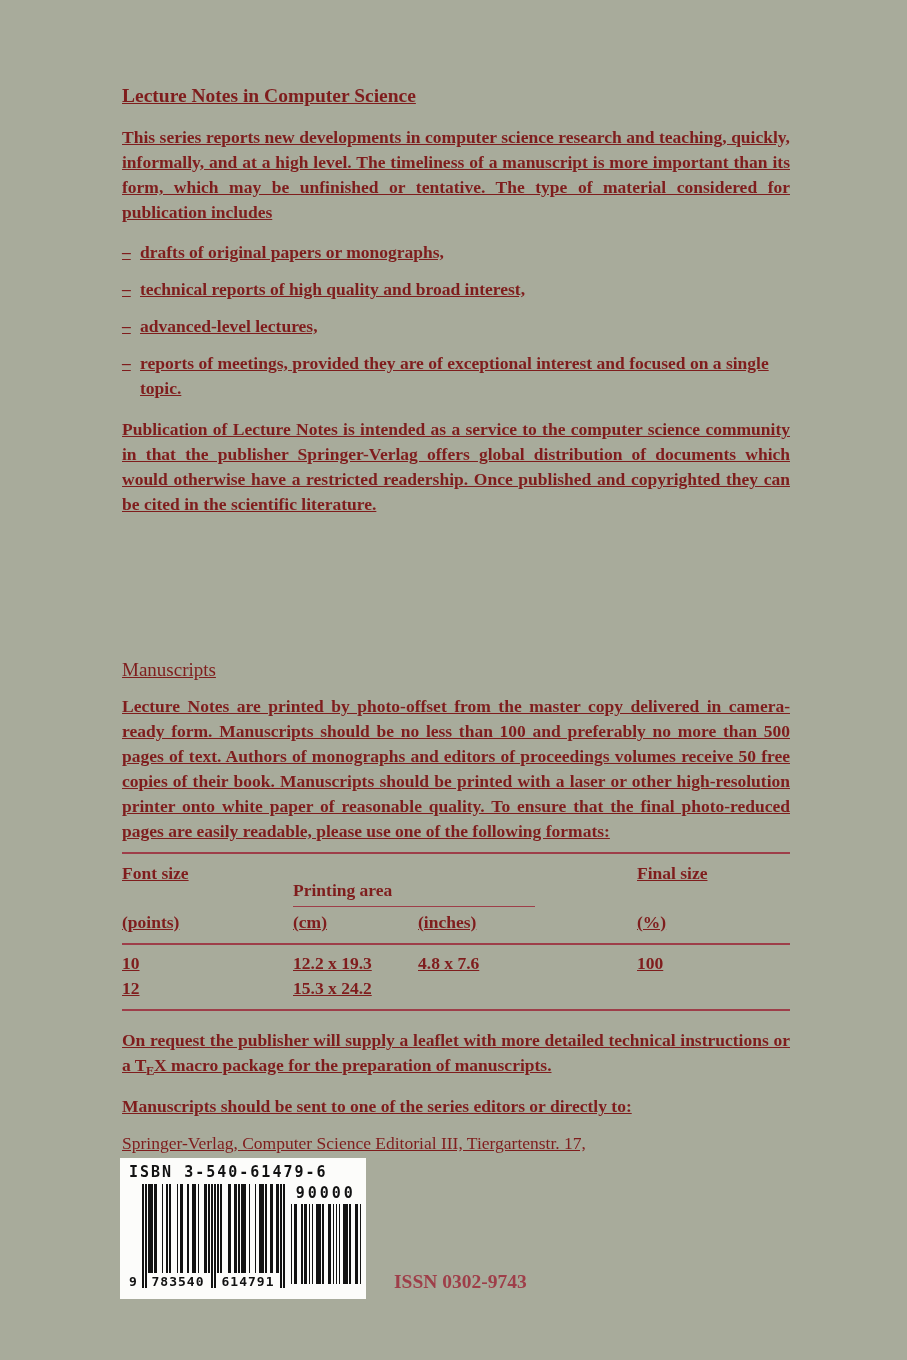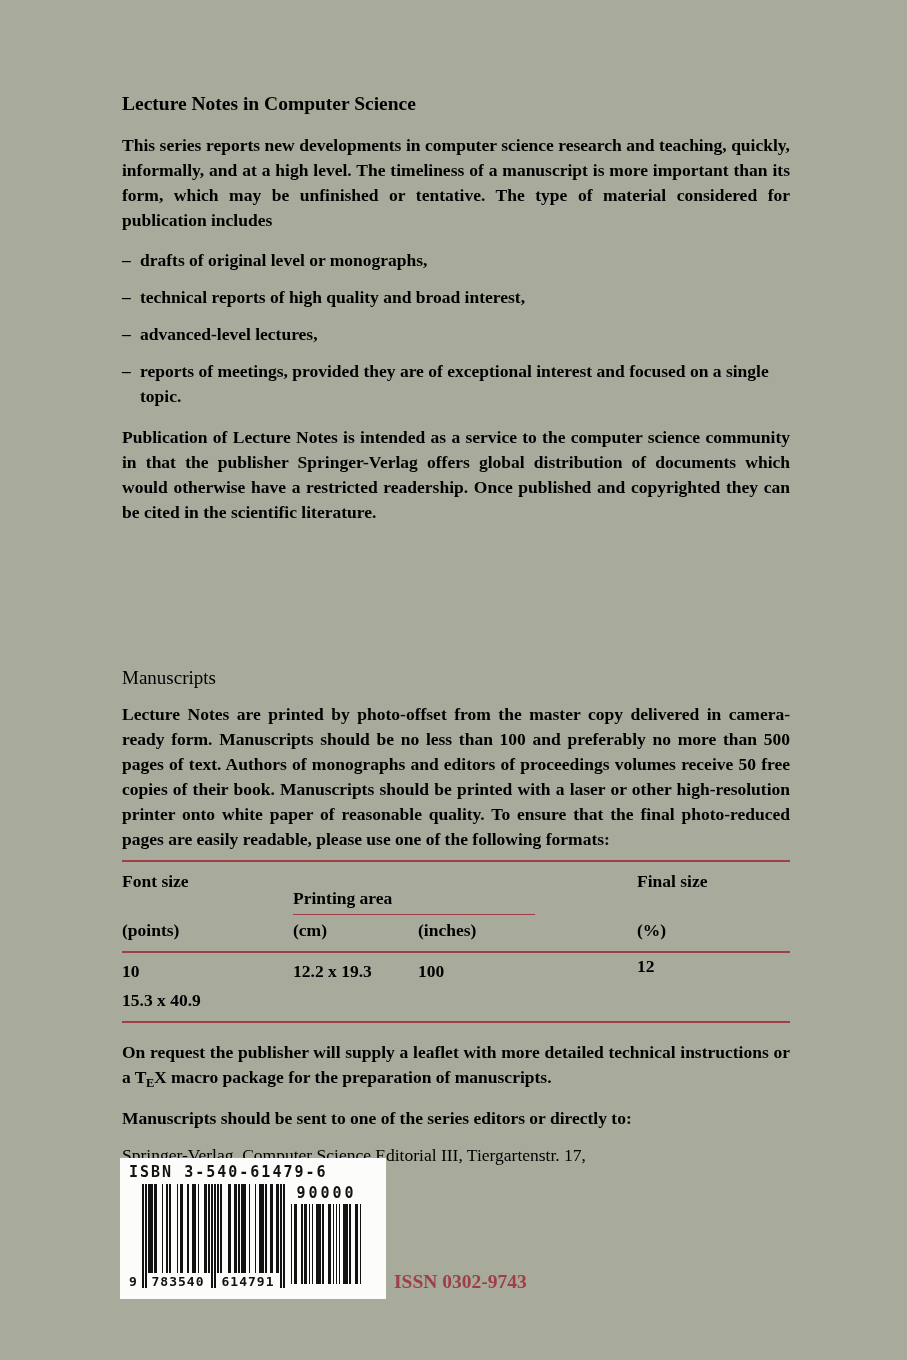--- a/index.html
+++ b/index.html
@@ -4,22 +4,23 @@
 <style>
   html,body{margin:0;padding:0;}
   body{
     width:907px;height:1360px;
     background:#a8ab9b;
     font-family:"Liberation Serif",serif;
     overflow:hidden;
   }
   .page{position:relative;width:907px;height:1360px;}
   .content{
-    position:absolute;left:122px;top:8px;width:668px;
-    color:#000000;
+    position:absolute;left:122px;top:0;width:668px;
+    color:#7f1d1d;
+    text-decoration:underline;
   }
   .title{
     margin:84px 0 0 0;
     font-size:19.5px;line-height:24px;font-weight:bold;
   }
   .para{
     margin:17px 0 0 0;
     font-size:17.5px;line-height:25px;font-weight:bold;
     text-align:justify;
   }
@@ -58,21 +59,21 @@
   .tbody2{padding:1px 0 9px 0;}
   .addr{font-weight:normal;margin-top:12px;text-align:left;}
   .sendline{margin-top:14px;}
   .tex-e{
     display:inline-block;font-size:0.72em;
     transform:translateY(0.28em);margin:0 -0.04em;
   }
   
   .barcode-box{
     position:absolute;left:120px;top:1158px;
-    width:266px;height:141px;box-sizing:border-box;
+    width:246px;height:141px;box-sizing:border-box;
     background:#fcfcfa;padding:5px 9px;
   }
   .isbn-label{
     font-family:"DejaVu Sans Mono",monospace;
     font-size:15px;font-weight:bold;color:#121212;
     letter-spacing:2px;white-space:nowrap;
   }
   .bars-row{display:flex;margin-top:3px;}
   .ean-wrap{
     position:relative;margin-left:13px;
@@ -106,21 +107,21 @@
 <div class="page">
   <div class="content">
 
     <h1 class="title">Lecture Notes in Computer Science</h1>
 
     <p class="para">This series reports new developments in computer science research and teaching, quickly, informally, and at a high level. The timeliness of a manuscript is more important than its form, which may be unfinished or tentative. The type of material considered for publication includes</p>
 
     <div class="bullets">
       <div class="bullet">
         <span class="marker">–</span>
-        <span class="btext">drafts of original level or monographs,</span>
+        <span class="btext">drafts of original papers or monographs,</span>
       </div>
       <div class="bullet">
         <span class="marker">–</span>
         <span class="btext">technical reports of high quality and broad interest,</span>
       </div>
       <div class="bullet">
         <span class="marker">–</span>
         <span class="btext">advanced-level lectures,</span>
       </div>
       <div class="bullet">
@@ -145,23 +146,24 @@
         <div class="cell thead1">Final size</div>
         <div class="cell thead2">(points)</div>
         <div class="cell thead2">(cm)</div>
         <div class="cell thead2">(inches)</div>
         <div class="cell thead2">(%)</div>
       </div>
       <div class="rule"></div>
       <div class="tgrid">
         <div class="cell tbody1">10</div>
         <div class="cell tbody1">12.2 x 19.3</div>
+        <div class="cell tbody1">4.8 x 7.6</div>
         <div class="cell tbody1">100</div>
         <div class="cell tbody2">12</div>
-        <div class="cell tbody2">15.3 x 40.9</div>
+        <div class="cell tbody2">15.3 x 24.2</div>
       </div>
       <div class="rule"></div>
     </div>
 
     <p class="para"><span>On request the publisher will supply a leaflet with more detailed technical instructions or a T</span><span class="tex-e">E</span><span>X macro package for the preparation of manuscripts.</span></p>
 
     <p class="para sendline">Manuscripts should be sent to one of the series editors or directly to:</p>
 
     <p class="para addr"><span>Springer-Verlag, Computer Science Editorial III, Tiergartenstr. 17,</span><br><span>D-69121 Heidelberg, Germany</span></p>
 

